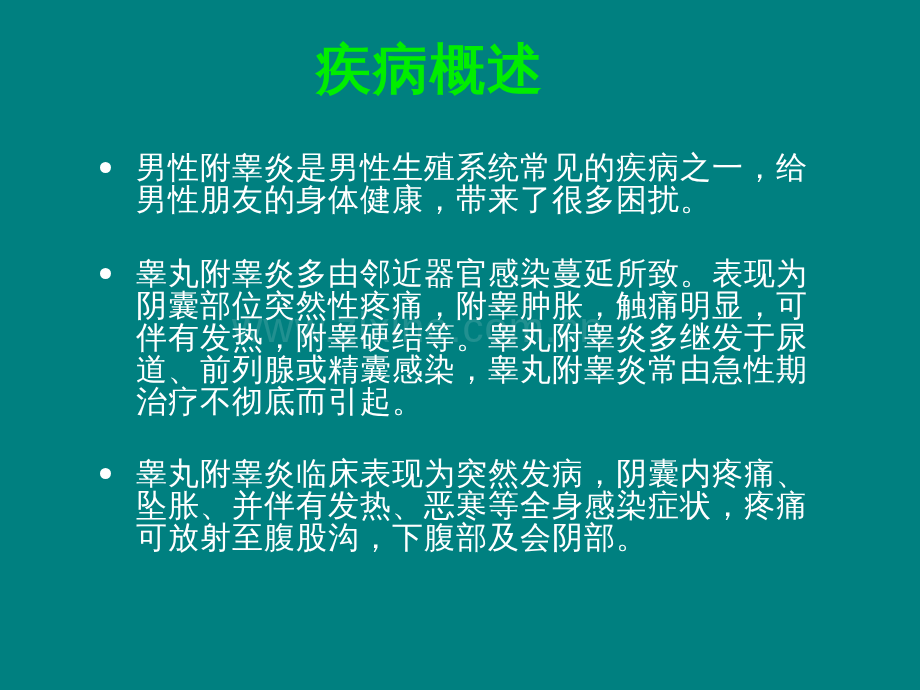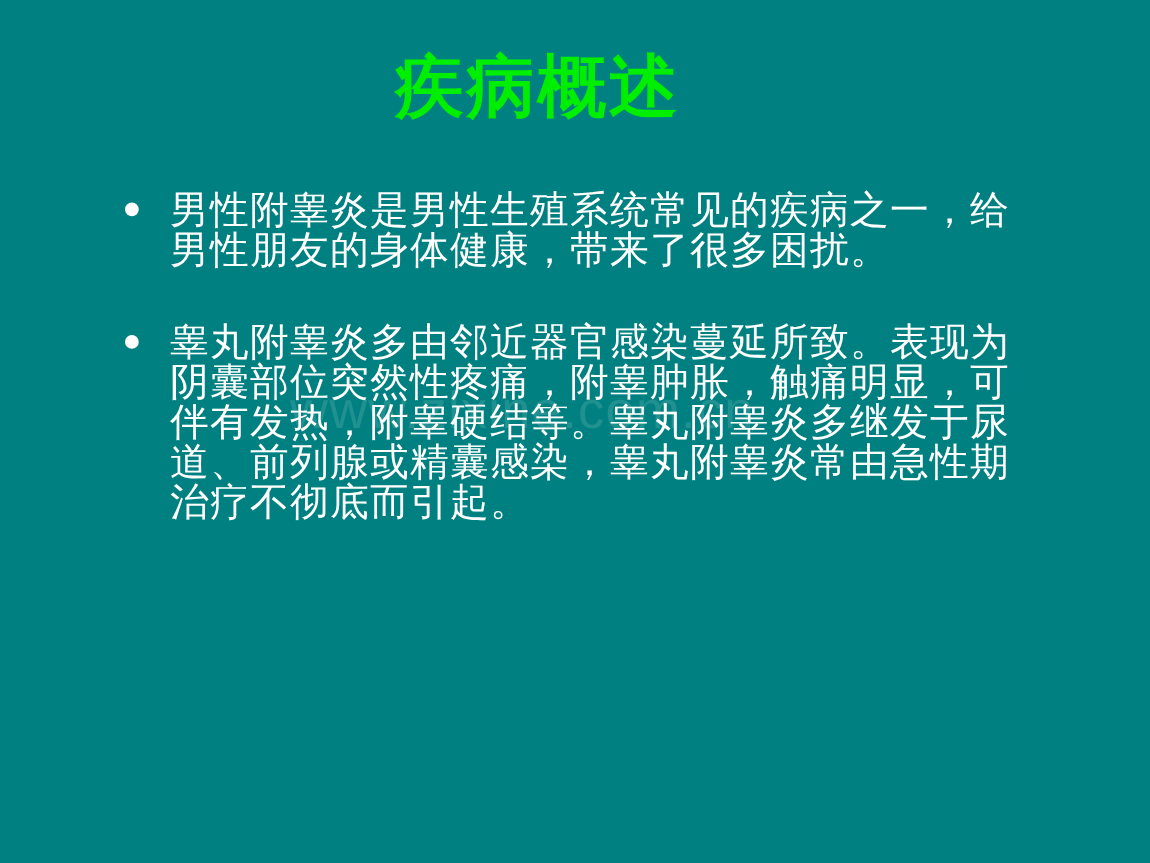--- a/index.html
+++ b/index.html
@@ -87,15 +87,21 @@
 
     <li class="bullet-item gap-2">
       <span class="dot"></span>
       <p class="bullet-text">睾丸附睾炎多由邻近器官感染蔓延所致。表现为
 阴囊部位突然性疼痛，附睾肿胀，触痛明显，可
 伴有发热，附睾硬结等。睾丸附睾炎多继发于尿
 道、前列腺或精囊感染，睾丸附睾炎常由急性期
 治疗不彻底而引起。</p>
     </li>
 
+    <li class="bullet-item">
+      <span class="dot"></span>
+      <p class="bullet-text">睾丸附睾炎临床表现为突然发病，阴囊内疼痛、
+坠胀、并伴有发热、恶寒等全身感染症状，疼痛
+可放射至腹股沟，下腹部及会阴部。</p>
+    </li>
 
   </ul>
 </div>
 
 </body></html>

